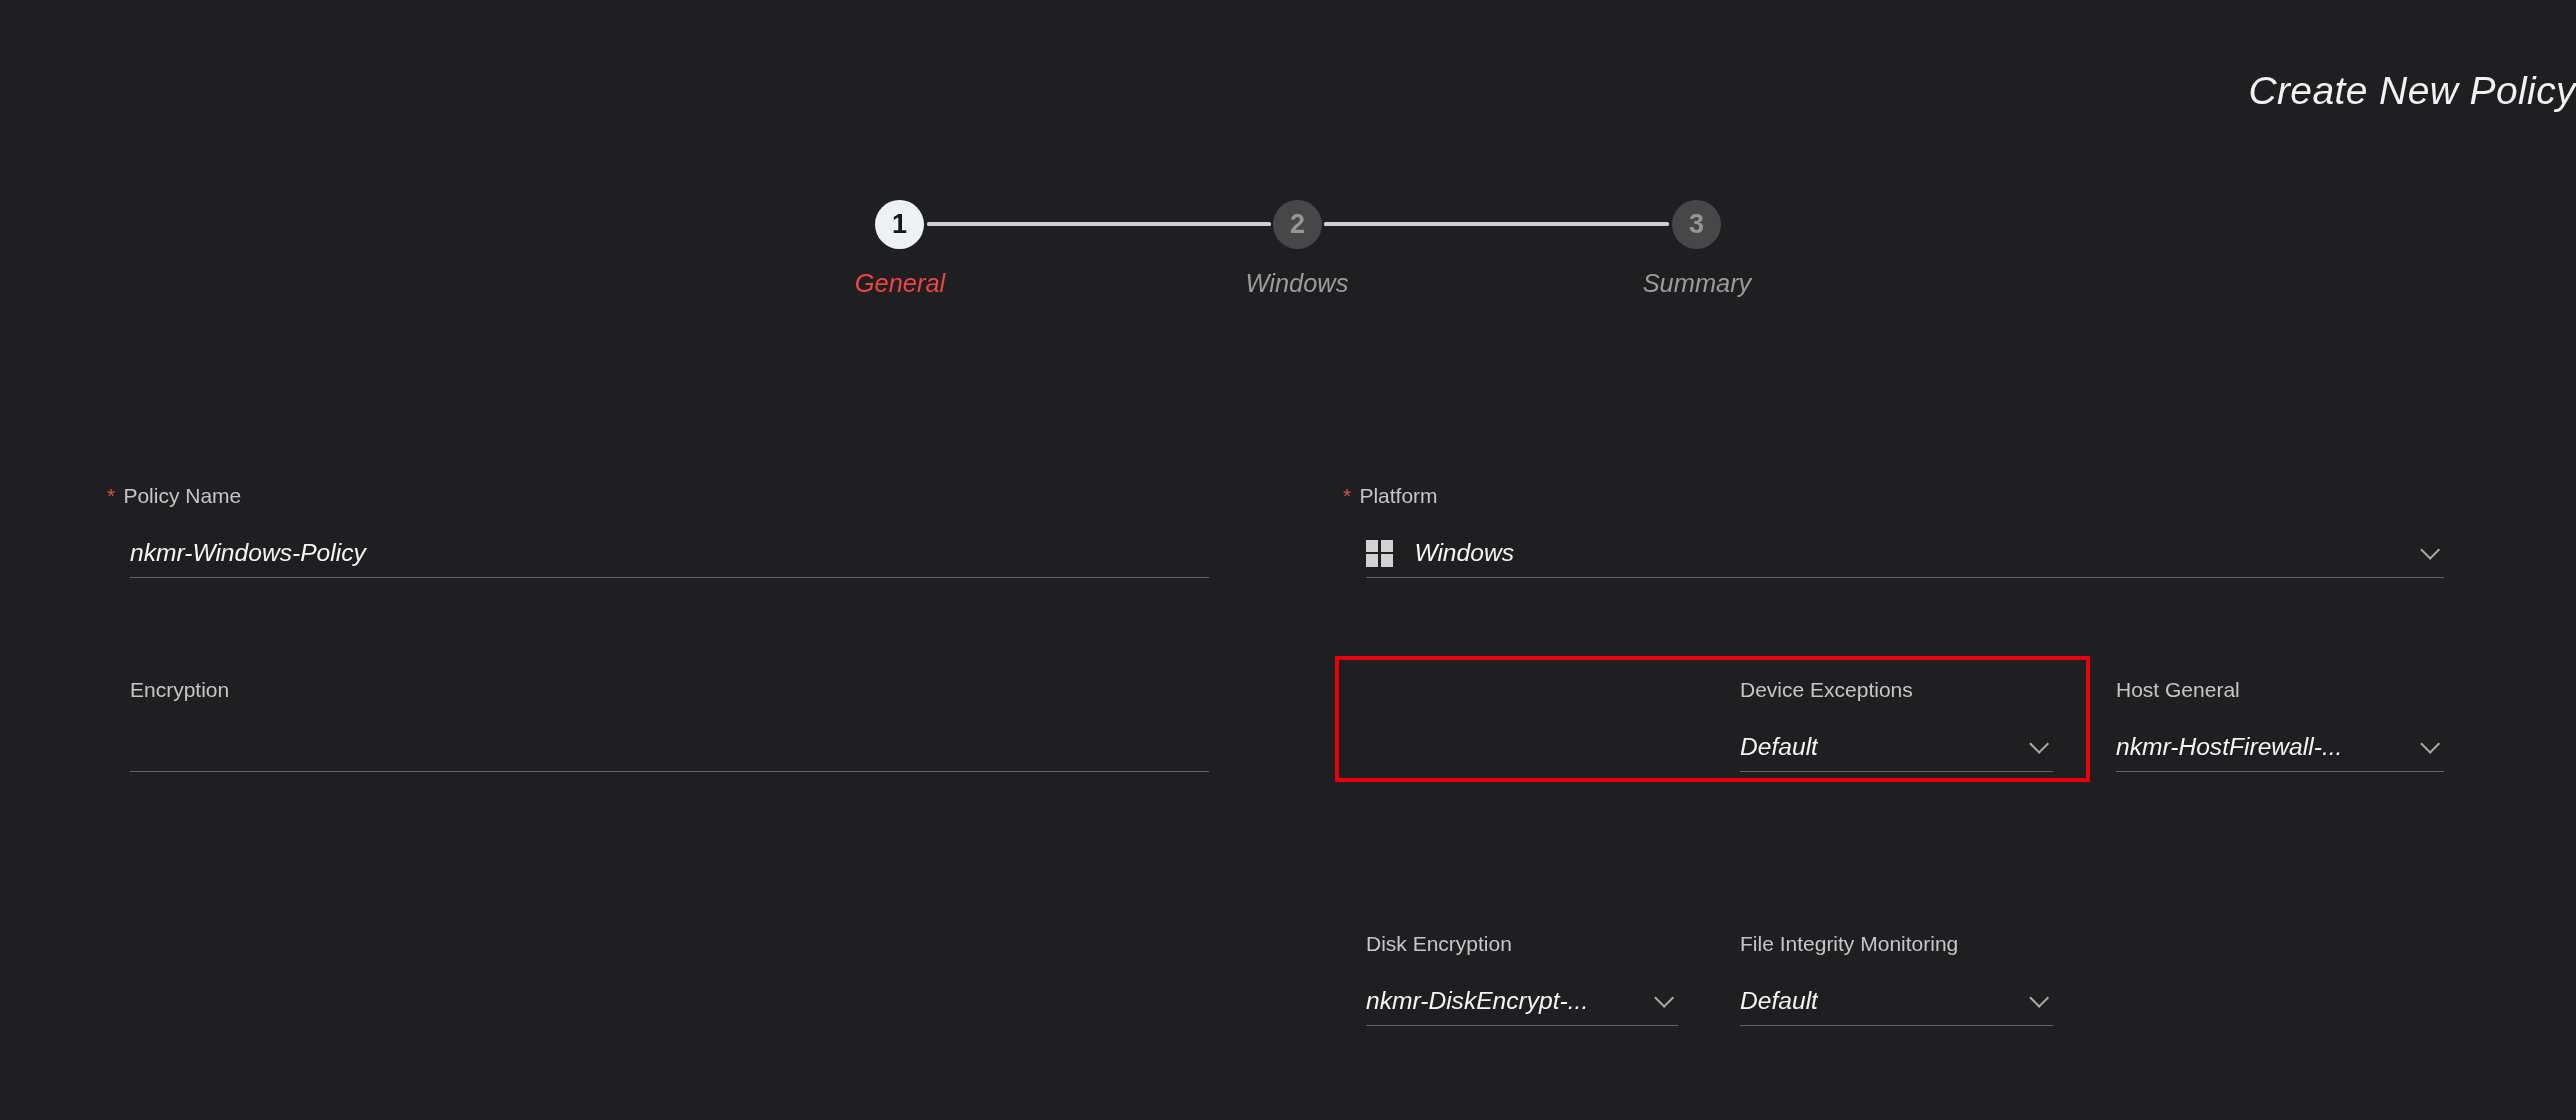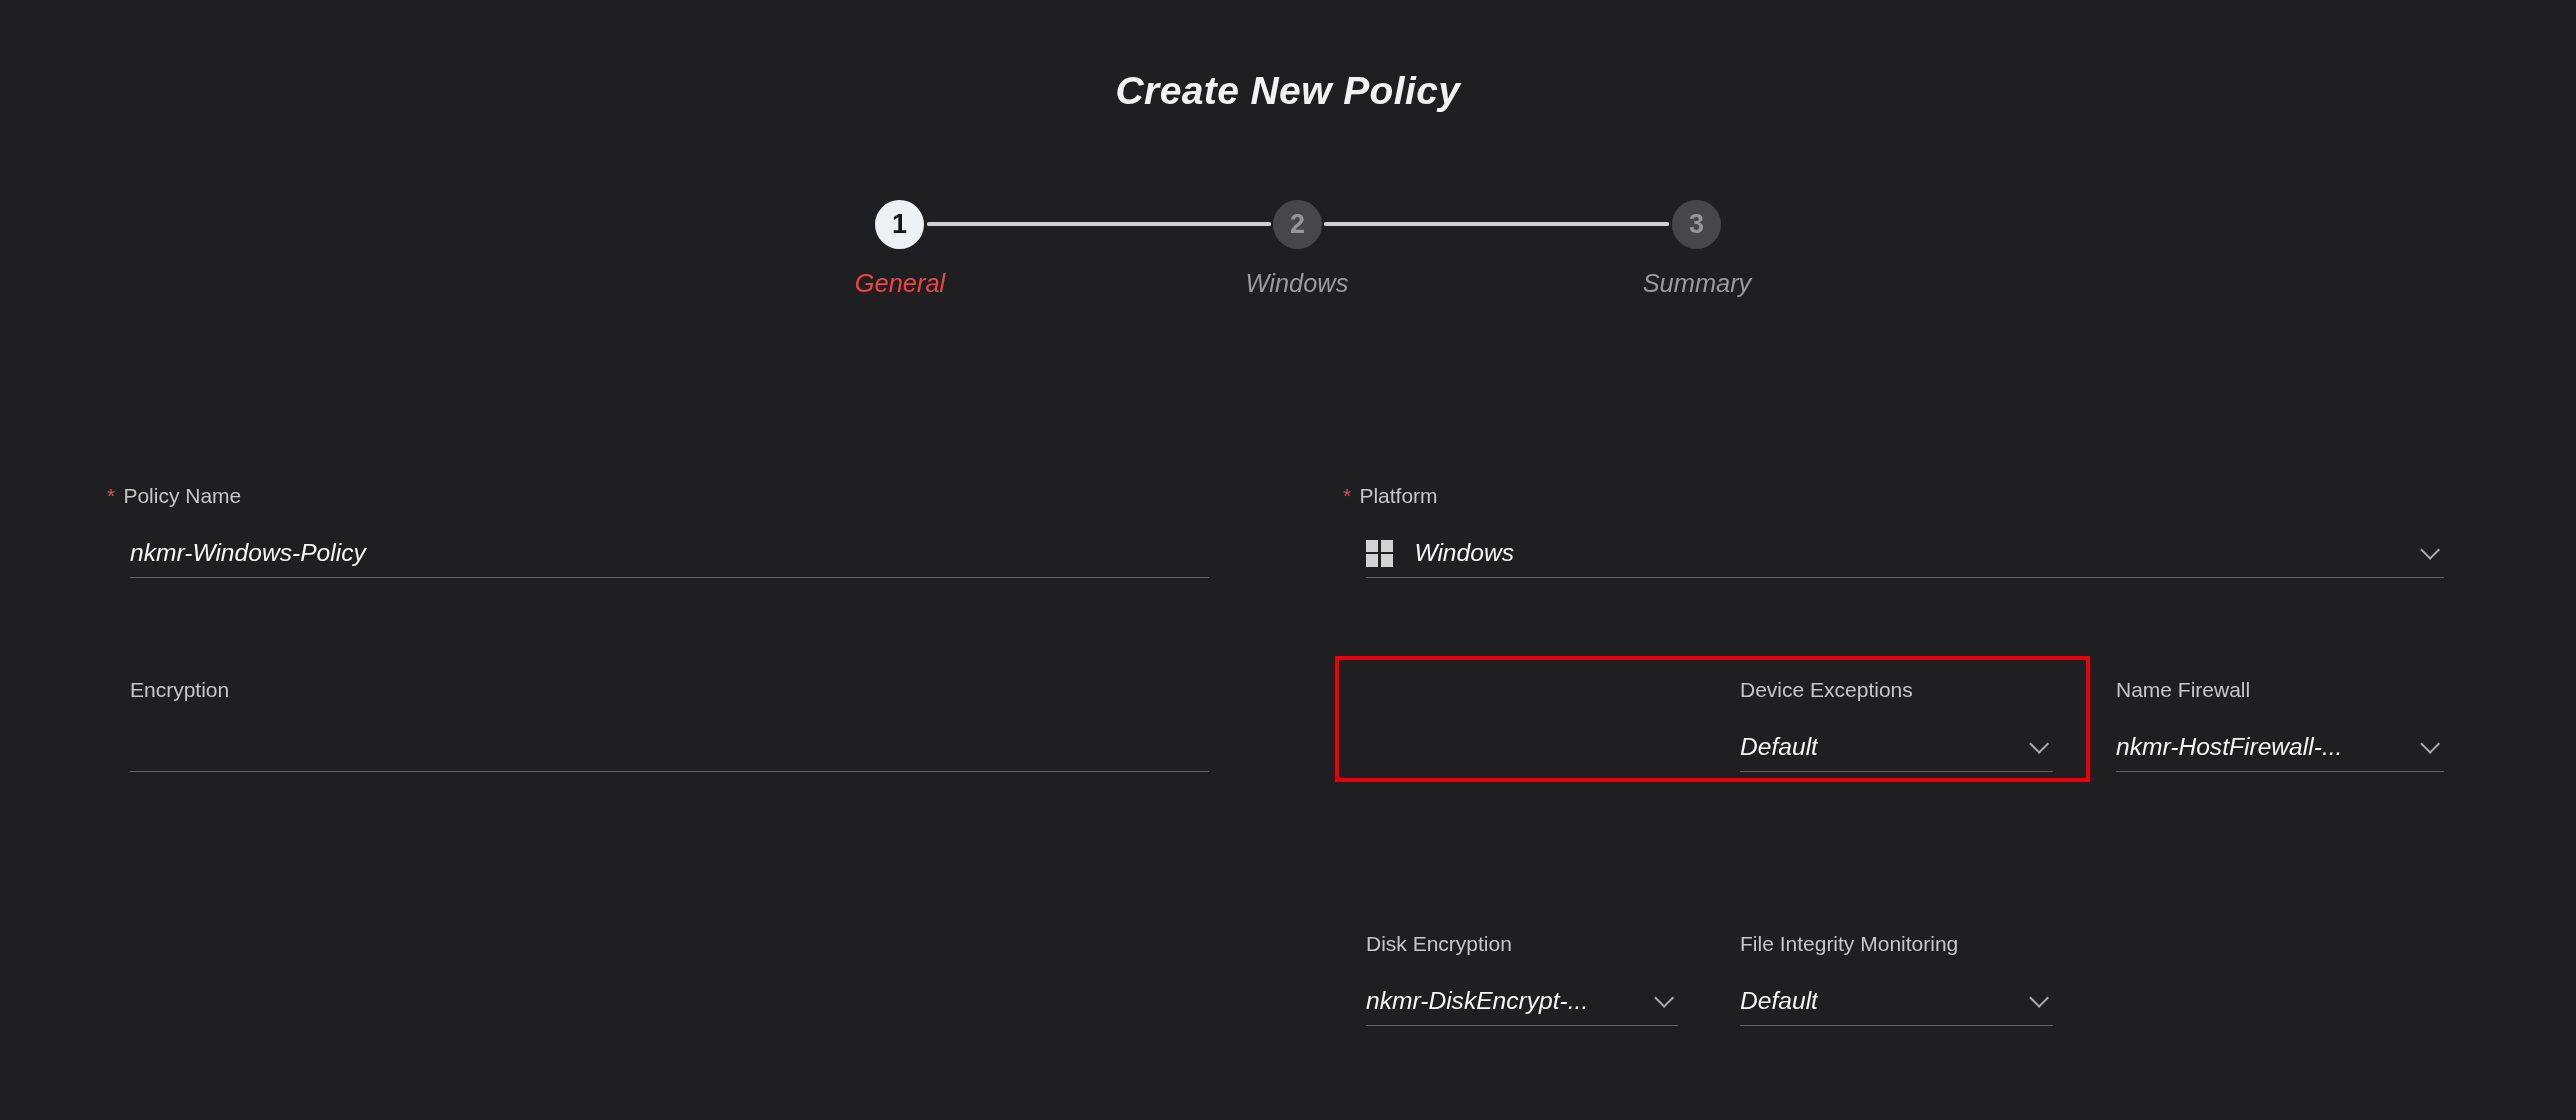--- a/index.html
+++ b/index.html
@@ -6,21 +6,21 @@
   html,body { background:#161618; }
   .canvas {
     position:relative; width:2576px; height:1120px;
     background:#1f1f21; overflow:hidden;
     font-family:"Liberation Sans", sans-serif;
   }
 
   
   .page-title {
     position:absolute; top:69px; left:0; width:100%;
-    text-align:center; font-size:39px; font-weight:bold; font-style:italic;
+    text-align:right; font-size:39px; font-weight:normal; font-style:italic;
     color:#f2f2f2; letter-spacing:0.4px;
   }
 
   
   .step-circle {
     position:absolute; top:200px; width:49px; height:49px; border-radius:50%;
     display:flex; align-items:center; justify-content:center;
     font-size:27px; font-weight:bold; cursor:pointer;
   }
   .step-circle.active   { background:#edf0f5; color:#161616; }
@@ -121,21 +121,21 @@
 
   <div class="field" style="left:1740px; top:676px; width:313px; height:95px">
     <div class="flabel">Device Exceptions</div>
     <div class="value-row">
       <span class="fvalue">Default</span>
       <span class="chev"></span>
     </div>
   </div>
 
   <div class="field" style="left:2116px; top:676px; width:328px; height:95px">
-    <div class="flabel">Name Firewall</div>
+    <div class="flabel">Host General</div>
     <div class="value-row">
       <span class="fvalue">nkmr-HostFirewall-...</span>
       <span class="chev"></span>
     </div>
   </div>
 
   <div class="field" style="left:1366px; top:930px; width:312px; height:95px">
     <div class="flabel">Disk Encryption</div>
     <div class="value-row">
       <span class="fvalue">nkmr-DiskEncrypt-...</span>

